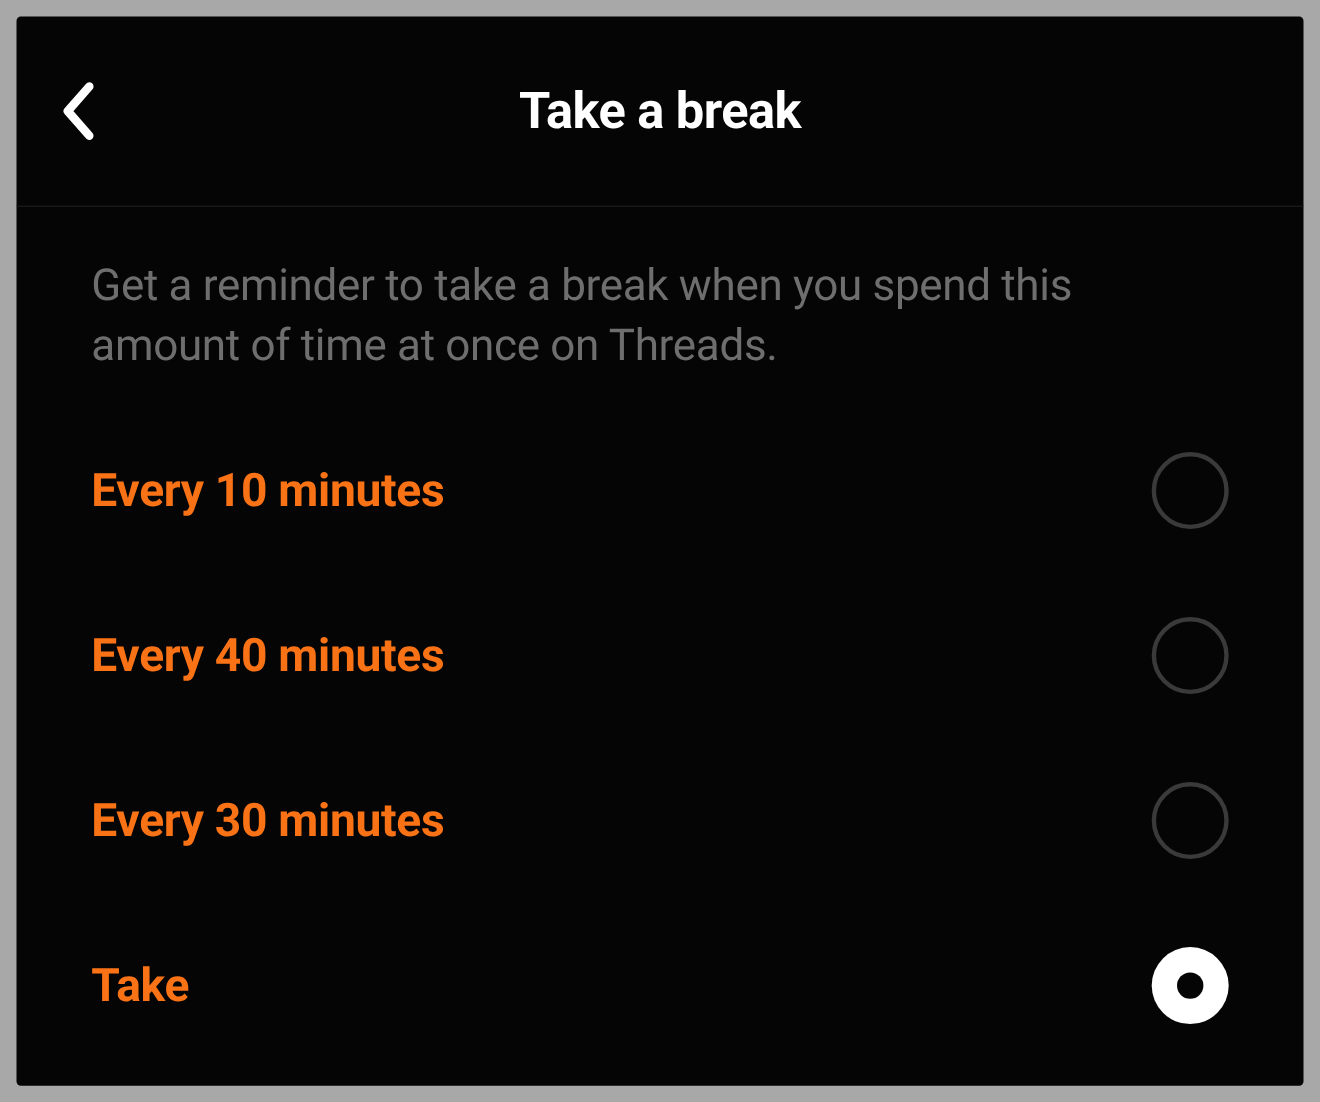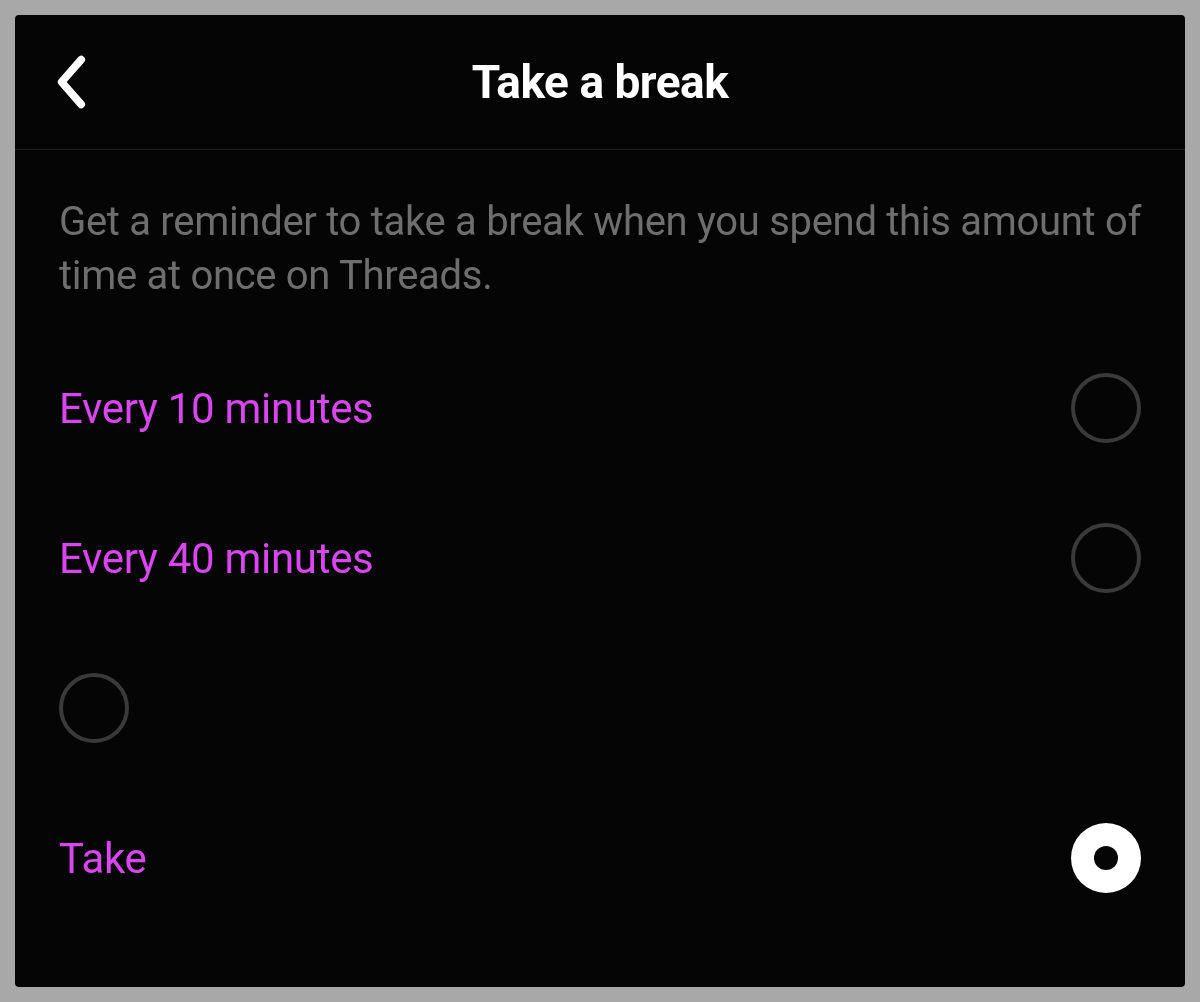--- a/index.html
+++ b/index.html
@@ -17,21 +17,21 @@
     .screen {
       background: #050505;
       width: 100%;
       height: 100%;
       border-radius: 4px;
       overflow: hidden;
     }
     .header {
       display: flex;
       align-items: center;
-      height: 135px;
+      height: 173px;
       position: relative;
       border-bottom: 1px solid #1f1f1f;
     }
     .back-button {
       position: absolute;
       left: 30px;
       top: 50%;
       transform: translateY(-50%);
       width: 50px;
       height: 50px;
@@ -46,41 +46,41 @@
     }
     .page-title {
       width: 100%;
       text-align: center;
       color: #ffffff;
       font-size: 46px;
       font-weight: 700;
       letter-spacing: -0.5px;
     }
     .content {
-      padding: 0 44px;
+      padding: 0 68px;
     }
     .description {
       color: #6e6e6e;
       font-size: 40px;
       line-height: 1.35;
       padding-top: 45px;
       padding-bottom: 30px;
       letter-spacing: -0.3px;
     }
     .option-row {
       display: flex;
       align-items: center;
       justify-content: space-between;
       height: 150px;
       cursor: pointer;
     }
     .option-label {
-      color: #d946ef;
+      color: #f97316;
       font-size: 42px;
-      font-weight: 400;
+      font-weight: 700;
       letter-spacing: -0.3px;
     }
     .radio {
       width: 70px;
       height: 70px;
       border-radius: 50%;
       border: 4px solid #3a3a3a;
       flex-shrink: 0;
       position: relative;
     }
@@ -119,20 +119,21 @@
       <div class="option-label">Every 10 minutes</div>
       <div class="radio"></div>
     </div>
 
     <div class="option-row">
       <div class="option-label">Every 40 minutes</div>
       <div class="radio"></div>
     </div>
 
     <div class="option-row">
+      <div class="option-label">Every 30 minutes</div>
       <div class="radio"></div>
     </div>
 
     <div class="option-row">
       <div class="option-label">Take</div>
       <div class="radio selected"></div>
     </div>
   </div>
 </div>
 

